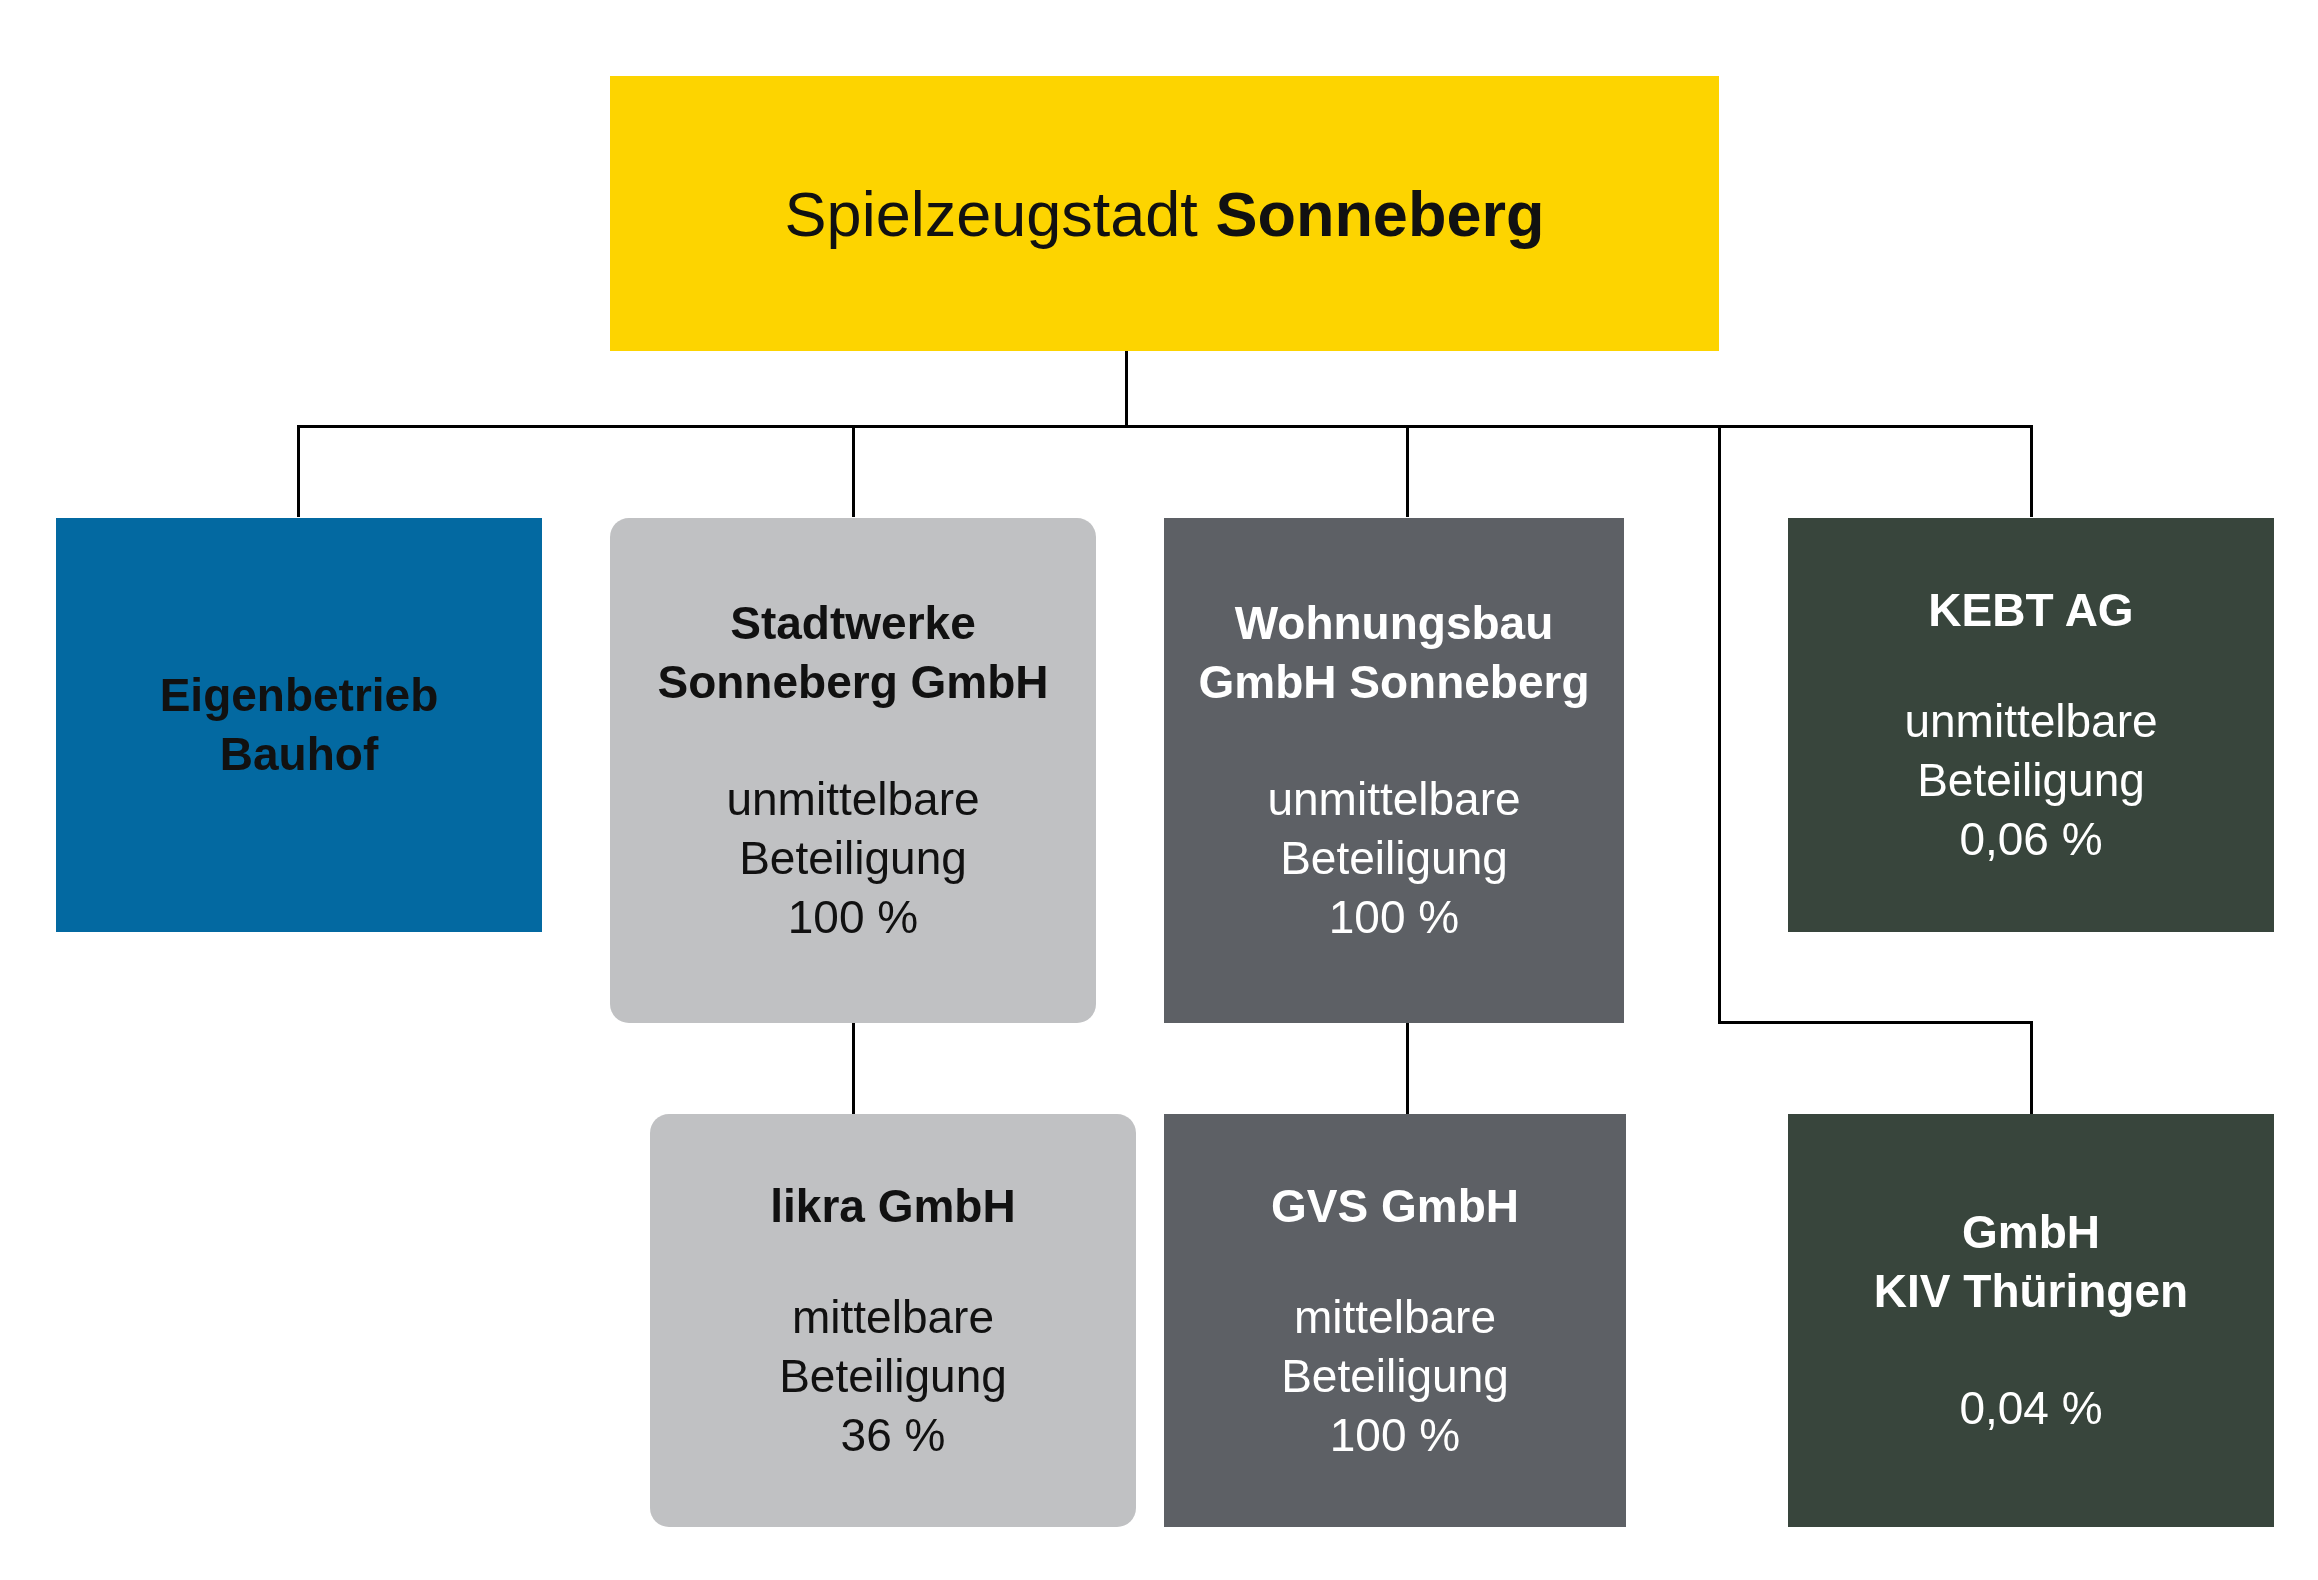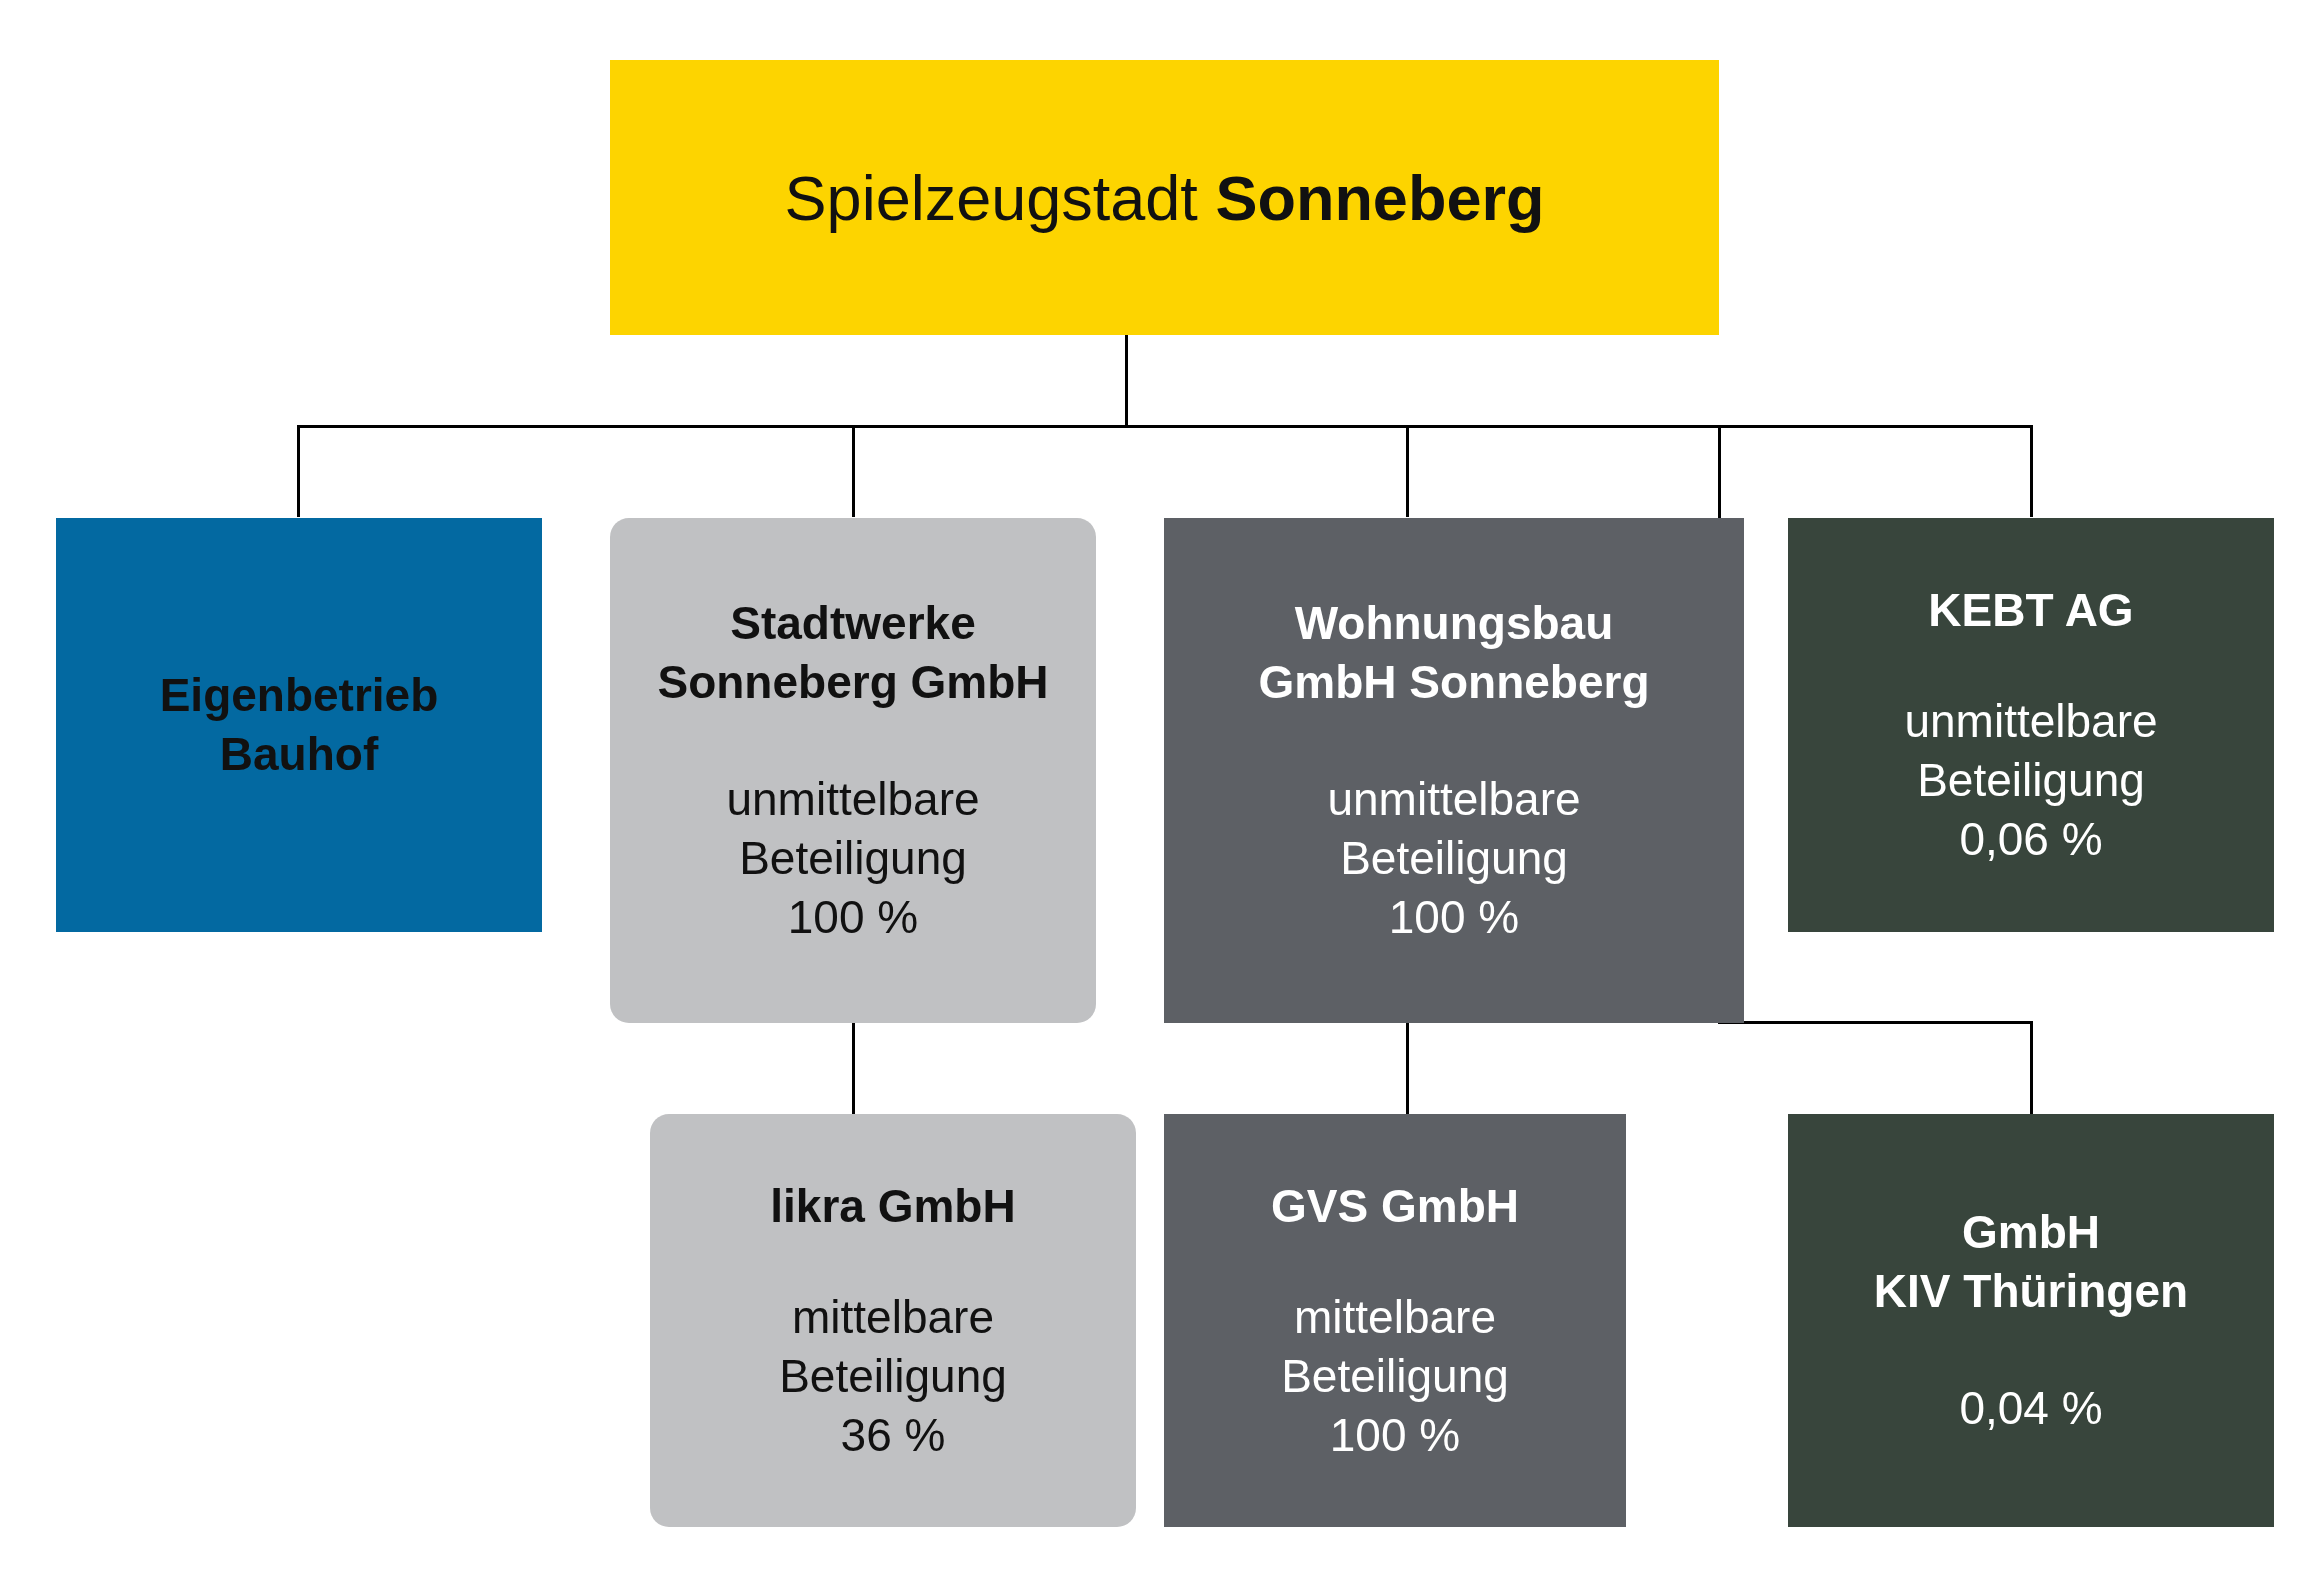--- a/index.html
+++ b/index.html
@@ -1,20 +1,20 @@
 <!DOCTYPE html>
 <html style="font-size:9.3px"><head>
 <meta charset="utf-8">
 <style>
   html, body { margin:0; padding:0; background:#ffffff; }
   body { width:2319px; height:1580px; position:relative; overflow:hidden;
          font-family:"Liberation Sans", "DejaVu Sans", sans-serif; }
   .box { position:absolute; display:flex; flex-direction:column; align-items:center;
          justify-content:center; text-align:center; box-sizing:border-box; }
-  .title-box { left:610px; top:60px; width:1109px; height:275px; background:#fdd400; color:#111; }
+  .title-box { left:610px; top:76px; width:1109px; height:275px; background:#fdd400; color:#111; }
   .title-box .t { font-size:63px; }
   .title-box b { font-weight:bold; }
   .name { font-weight:bold; font-size:46px; line-height:59px; }
   .desc { font-size:46px; line-height:59px; margin-top:58px; }
   .c-light { background:#0369a1; color:#111; }
   .c-mid { background:#c0c1c3; color:#111;border-radius:19px; }
   .c-dark { background:#5d6065; color:#fff; }
   .c-green { background:#38453c; color:#fff; }
   .line { position:absolute; background:#000; }
 </style>
@@ -52,21 +52,21 @@
     <div>Stadtwerke</div>
     <div>Sonneberg GmbH</div>
   </div>
   <div class="desc">
     <div>unmittelbare</div>
     <div>Beteiligung</div>
     <div>100 %</div>
   </div>
 </div>
 
-<div class="box c-dark" style="left:1164px; top:518px; width:580px; height:505px;">
+<div class="box c-dark" style="left:1164px; top:518px; width:460px; height:505px;">
   <div class="name">
     <div>Wohnungsbau</div>
     <div>GmbH Sonneberg</div>
   </div>
   <div class="desc">
     <div>unmittelbare</div>
     <div>Beteiligung</div>
     <div>100 %</div>
   </div>
 </div>

